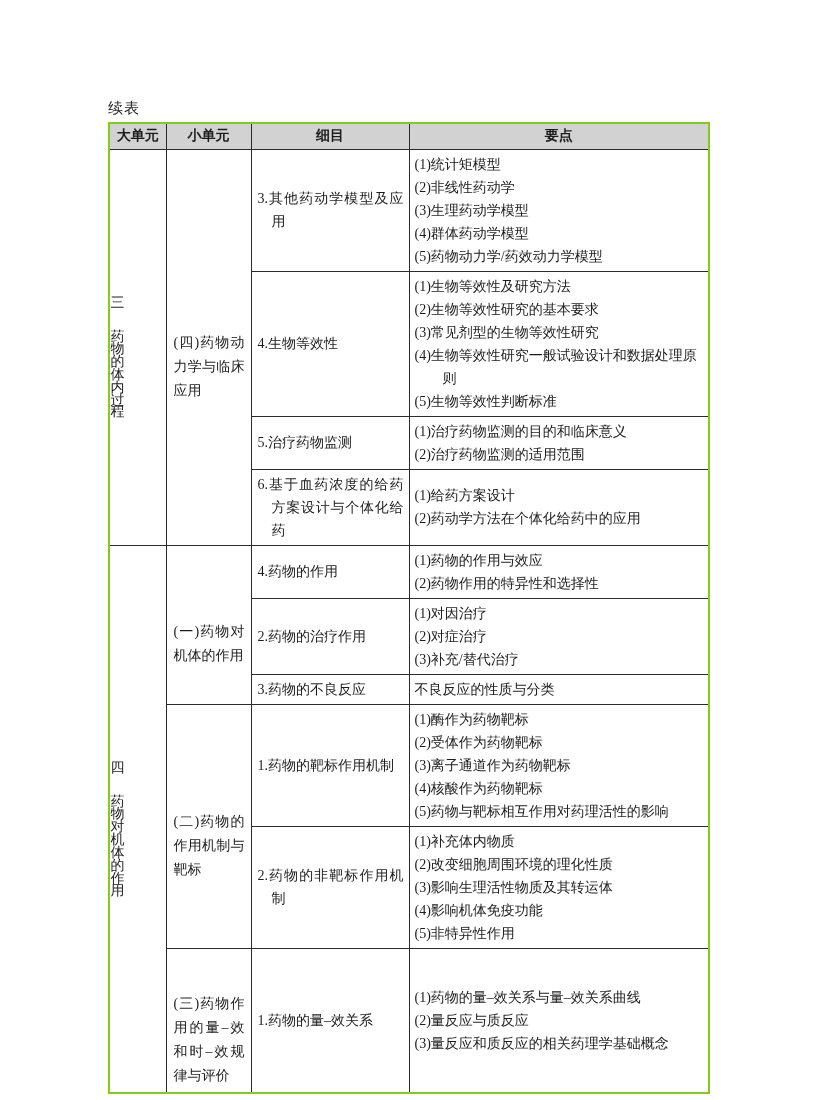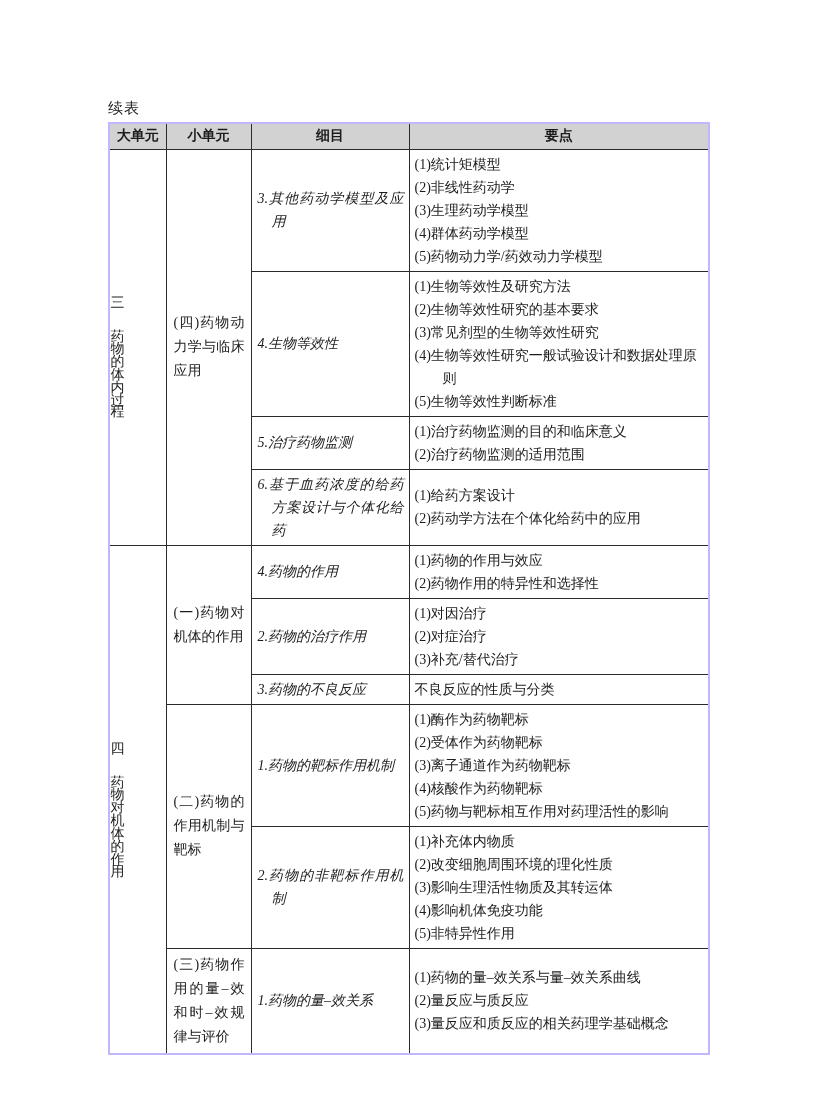--- a/index.html
+++ b/index.html
@@ -10,44 +10,44 @@
     color:#1c1c1c;
     -webkit-font-smoothing:antialiased;
   }
   .continued {
     position:absolute; top:99px; left:108px; width:600px;
     text-align:left; font-size:15px; letter-spacing:1px;
   }
   table.syllabus {
     position:absolute; top:122px; left:108px;
     width:600px; border-collapse:collapse; table-layout:fixed;
-    border:2px solid #c4b5fd;
+    border:2px solid #84cc16;
     font-size:14px;
   }
   col.c1{width:57px;} col.c2{width:85px;} col.c3{width:158px;} col.c4{width:300px;}
   th, td { border:1px solid #2b2b2b; vertical-align:middle; }
   thead th {
     background:#d2d2d2;
     font-family:"Liberation Sans","DejaVu Sans",sans-serif;
     font-weight:700; font-size:14px; height:26px; text-align:center;
   }
   tr.h112{height:112px;} tr.h131{height:131px;} tr.h46{height:46px;margin-top:44px;}
   tr.h66{height:66px;} tr.h48{height:48px;} tr.h70{height:70px;}
   tr.h25{height:25px;} tr.h113{height:113px;} tr.h89{height:89px;}
   td.c-unit { text-align:center; }
   .vtext {
     writing-mode:vertical-lr; text-orientation:upright;
     letter-spacing:13px; line-height:1; display:inline-block;
   }
   .unit-num { margin-bottom:18px; display:block; }
   .unit-name { display:block; }
   td.c-sub { padding:4px 6px 4px 7px; }
-  .sub { text-align:justify; line-height:24px; }
+  .sub { text-align:justify; line-height:24px;margin-top:39px; }
   td.c-item { padding:3px 5px 3px 6px; }
-  .item { text-align:justify; line-height:23px; padding-left:1em; text-indent:-1em;font-style:italic; }
+  .item { text-align:justify; line-height:23px; padding-left:1em; text-indent:-1em; }
   td.c-pts { padding:3px 6px 3px 5px; }
   .pt { line-height:23px; padding-left:2em; text-indent:-2em; }
 </style>
 </head>
 <body>
 
 <div class="continued">续表</div>
 
 <table class="syllabus">
   <colgroup>

